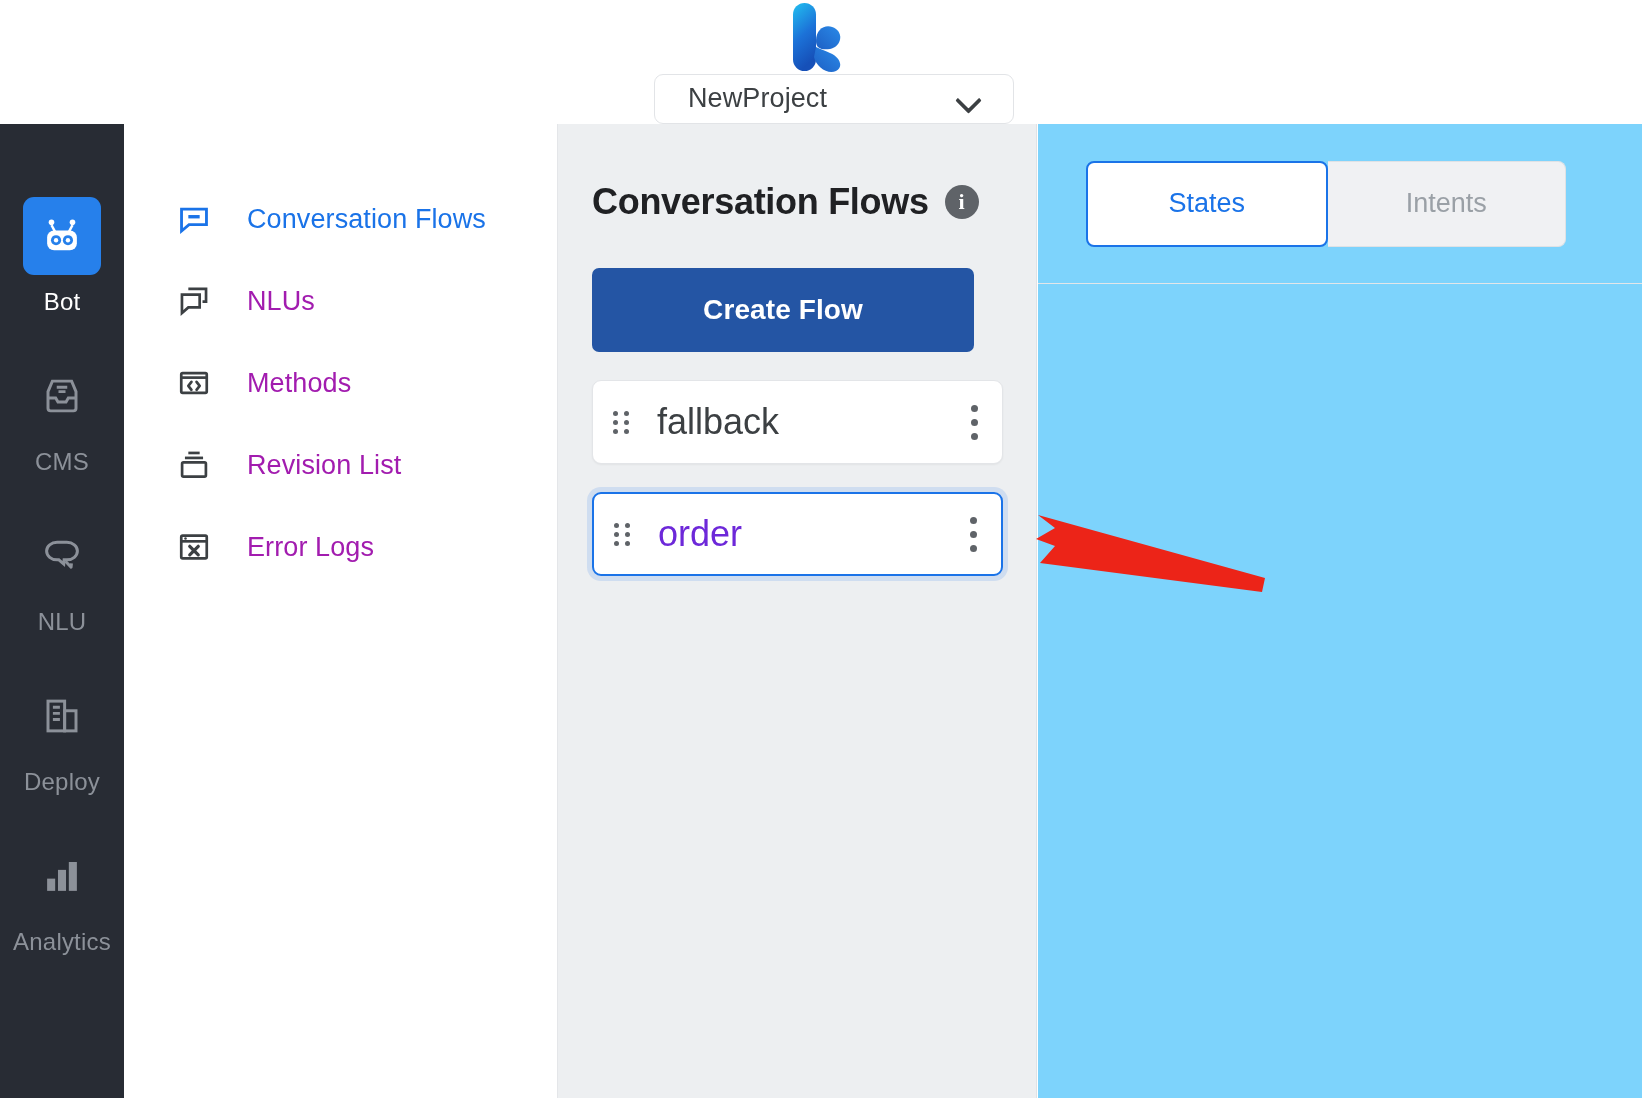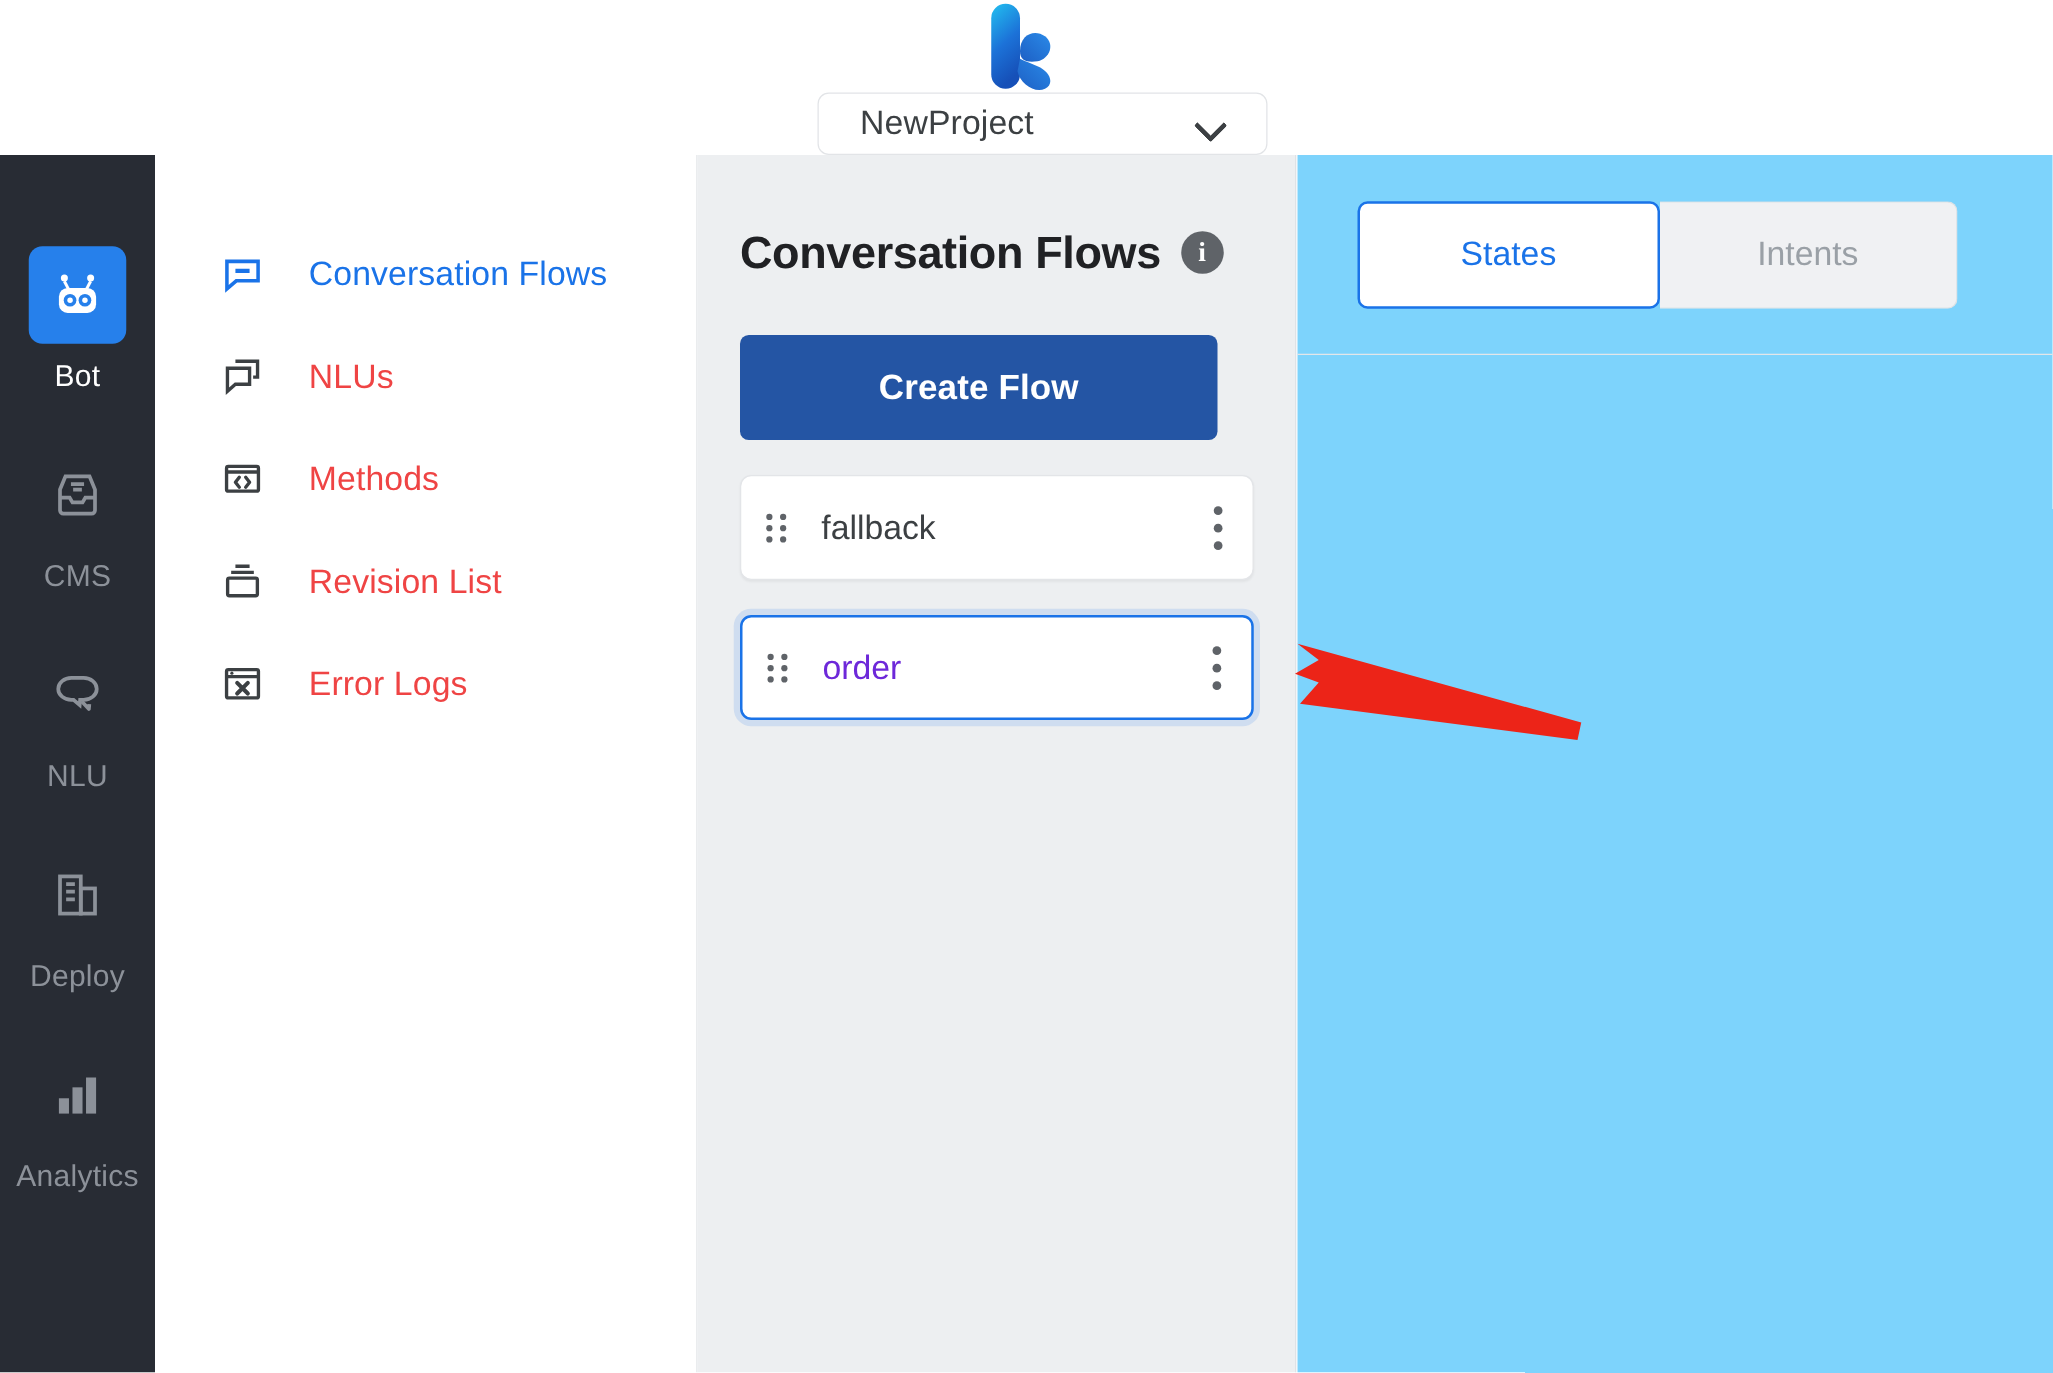--- a/index.html
+++ b/index.html
@@ -118,21 +118,21 @@
   .subnav-icon {
     width: 46px;
     display: flex;
     align-items: center;
     justify-content: center;
     flex: 0 0 46px;
   }
   .subnav-label {
     margin-left: 30px;
     font-size: 27px;
-    color: #ef4444;
+    color: #a21caf;
     letter-spacing: .1px;
   }
   .subnav-item.active .subnav-label { color: #1a73e8; }
 
   
   .flows {
     position: absolute;
     top: 124px; left: 558px;
     width: 479px;
     height: 974px;
@@ -209,21 +209,21 @@
     flex: 0 0 18px;
   }
   .drag-dots i {
     width: 5px; height: 5px;
     background: #5f6368;
     border-radius: 50%;
     display: block;
   }
   .flow-name {
     margin-left: 26px;
-    font-size: 27px;
+    font-size: 36px;
     color: #3c4043;
     flex: 1;
   }
   .flow-card.selected .flow-name { color: #6d28d9; }
   .kebab {
     width: 8px;
     display: flex;
     flex-direction: column;
     align-items: center;
     gap: 7px;

